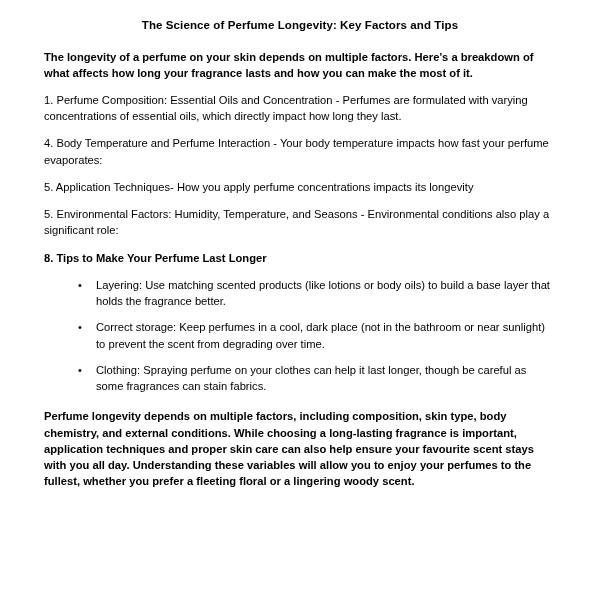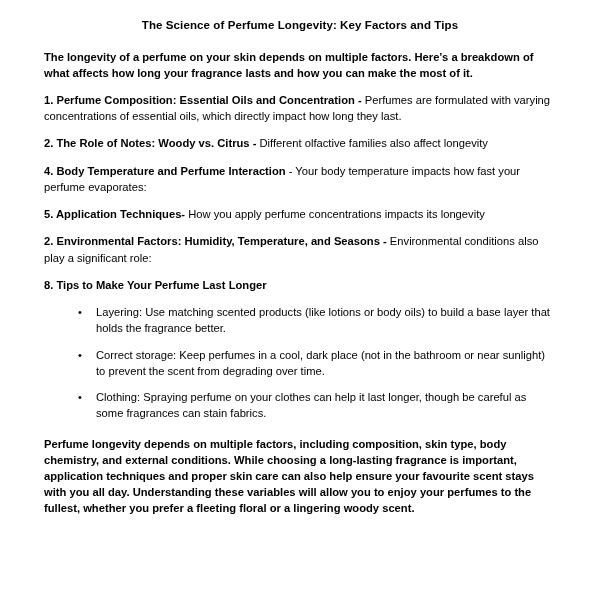--- a/index.html
+++ b/index.html
@@ -29,21 +29,21 @@
     margin: 0 0 15px 0;
     letter-spacing: 0.1px;
   }
   p.para {
     font-size: 11.2px;
     line-height: 1.45;
     margin: 11px 0 11px 0;
     text-align: left;
   }
   p.para .lead {
-    font-weight: bold;
+    font-weight: normal;
   }
   p.allbold {
     font-weight: bold;
   }
   ul.tips {
     margin: 0 0 11px 0;
     padding-left: 34px;
     list-style: none;
   }
   ul.tips li {
@@ -72,28 +72,27 @@
 <body>
 
 <div class="page">
 
   <div class="doc-title">The Science of Perfume Longevity: Key Factors and Tips</div>
 
   <p class="para allbold">The longevity of a perfume on your skin depends on multiple factors. Here’s a breakdown of what affects how long your fragrance lasts and how you can make the most of it.</p>
 
   <p class="para"><span class="lead">1. Perfume Composition: Essential Oils and Concentration -</span><span> Perfumes are formulated with varying concentrations of essential oils, which directly impact how long they last.</span></p>
 
-  <p class="para"><span class="lead">2. The Role of Notes: Woody vs. Citrus -</span><span> Different olfactive families also affect longevity</span></p>
 
 
   <p class="para"><span class="lead">4. Body Temperature and Perfume Interaction</span><span> - Your body temperature impacts how fast your perfume evaporates:</span></p>
 
   <p class="para"><span class="lead">5. Application Techniques-</span><span> How you apply perfume concentrations impacts its longevity</span></p>
 
-  <p class="para"><span class="lead">2. Environmental Factors: Humidity, Temperature, and Seasons -</span><span> Environmental conditions also play a significant role:</span></p>
+  <p class="para"><span class="lead">5. Environmental Factors: Humidity, Temperature, and Seasons -</span><span> Environmental conditions also play a significant role:</span></p>
 
   <p class="para allbold">8. Tips to Make Your Perfume Last Longer</p>
 
   <ul class="tips">
     <li>Layering: Use matching scented products (like lotions or body oils) to build a base layer that holds the fragrance better.</li>
     <li>Correct storage: Keep perfumes in a cool, dark place (not in the bathroom or near sunlight) to prevent the scent from degrading over time.</li>
     <li>Clothing: Spraying perfume on your clothes can help it last longer, though be careful as some fragrances can stain fabrics.</li>
   </ul>
 
   <p class="closing">Perfume longevity depends on multiple factors, including composition, skin type, body chemistry, and external conditions. While choosing a long-lasting fragrance is important, application techniques and proper skin care can also help ensure your favourite scent stays with you all day. Understanding these variables will allow you to enjoy your perfumes to the fullest, whether you prefer a fleeting floral or a lingering woody scent.</p>

